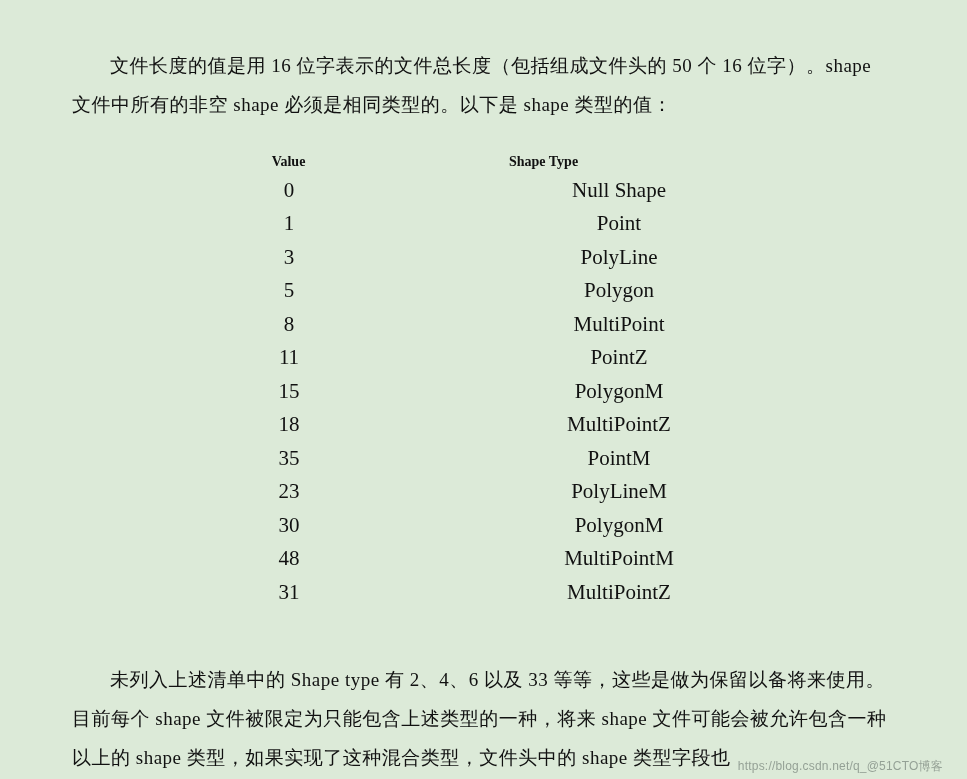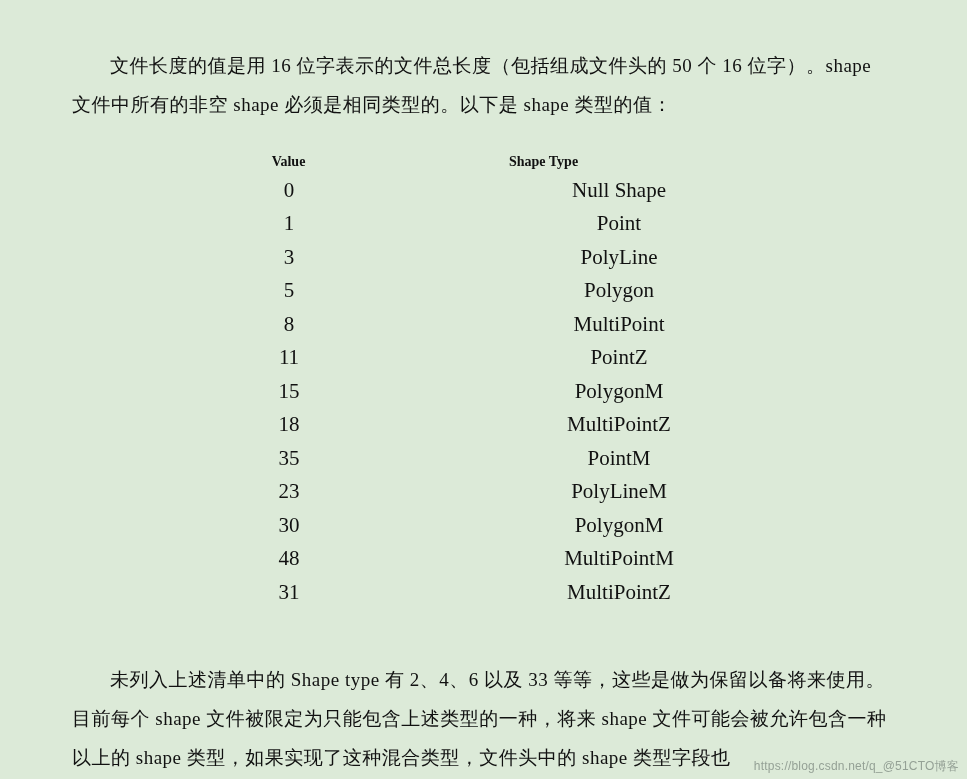--- a/index.html
+++ b/index.html
@@ -54,21 +54,21 @@
   td.valcol {
     text-align: center;
     width: 100px;
     padding-right: 170px;
   }
   td.typecol {
     text-align: center;
   }
   .watermark {
     position: absolute;
-    right: 8px;
+    right: 24px;
     bottom: 4px;
     font-family: Arial, sans-serif;
     font-size: 12px;
     color: rgba(90,100,95,0.55);
     letter-spacing: 0.2px;
   }
 </style>
 </head>
 <body>
 

